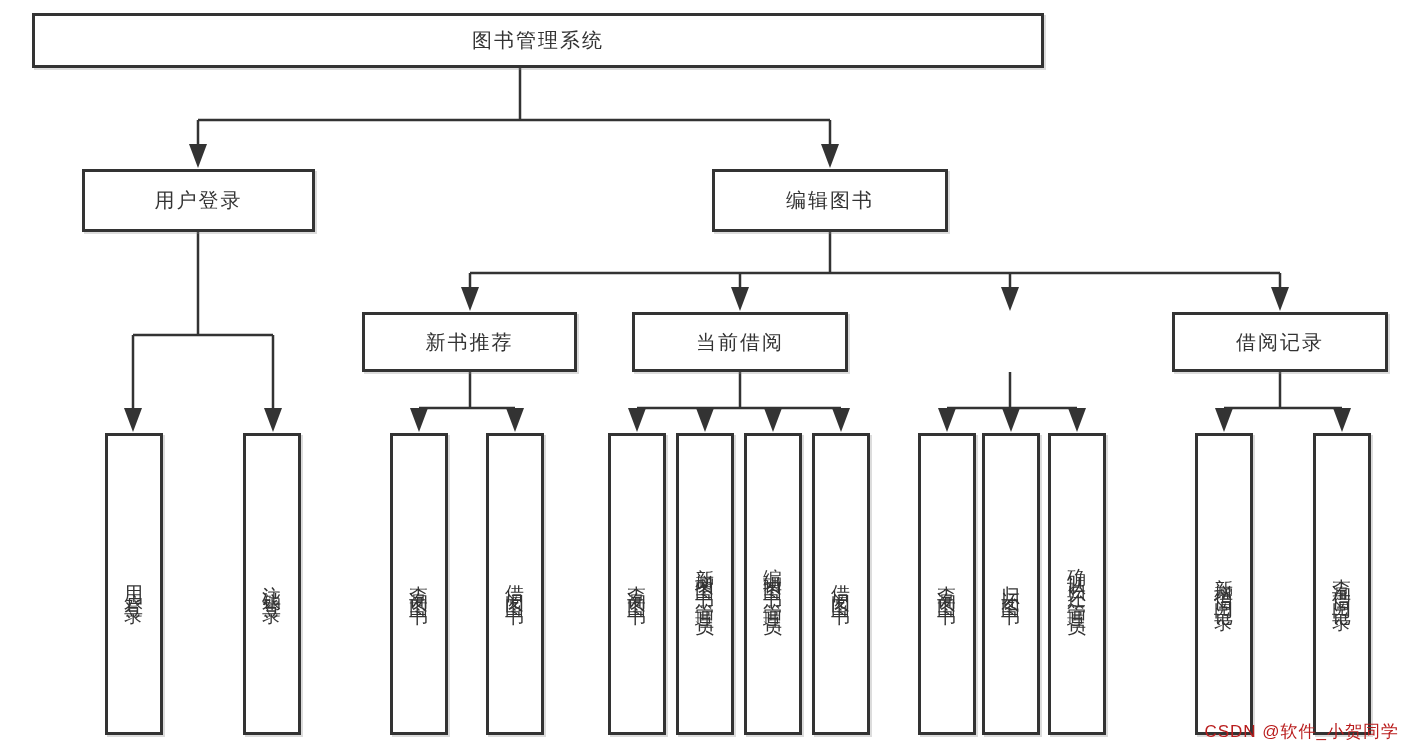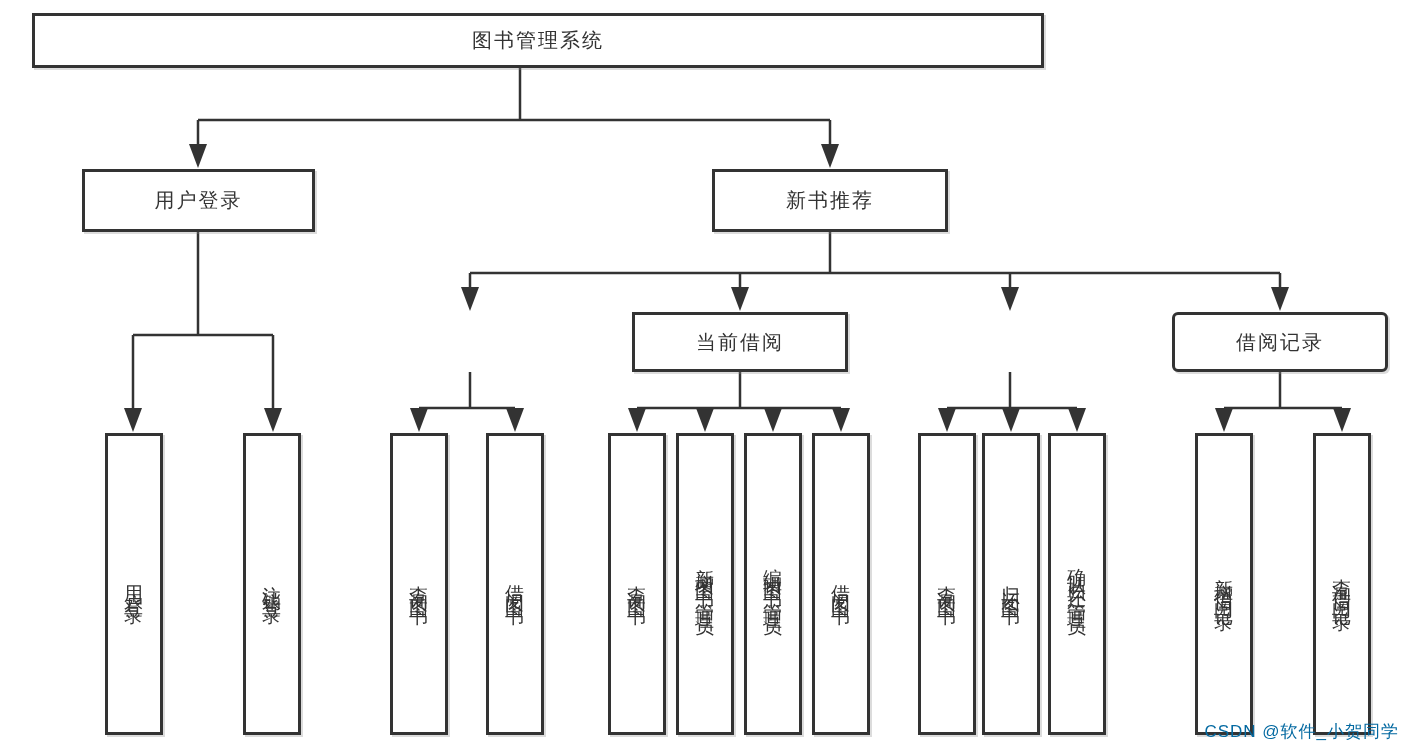--- a/index.html
+++ b/index.html
@@ -36,21 +36,21 @@
     letter-spacing: 7px;
     color: #333333;
     line-height: 1;
   }
   .watermark {
     position: absolute;
     right: 6px;
     bottom: 4px;
     font-size: 17px;
     letter-spacing: 1px;
-    color: #0369a1;
+    color: #b91c1c;
     white-space: nowrap;
     z-index: 5;
     text-align: center;
   }
 </style>
 </head>
 <body>
 
 <div class="stage">
 
@@ -114,27 +114,30 @@
   </svg>
 
   <div class="box" style="left:12px; top:13px; width:1012px; height:55px;margin-left:20px;">
     <span class="h-label">图书管理系统</span>
   </div>
 
   <div class="box" style="left:82px; top:169px; width:233px; height:63px;">
     <span class="h-label">用户登录</span>
   </div>
   <div class="box" style="left:712px; top:169px; width:236px; height:63px;">
+    <span class="h-label">编辑图书</span>
+  </div>
+
+  <div class="box" style="left:362px; top:312px; width:215px; height:60px;">
     <span class="h-label">新书推荐</span>
   </div>
-
   <div class="box" style="left:632px; top:312px; width:216px; height:60px;">
     <span class="h-label">当前借阅</span>
   </div>
-  <div class="box" style="left:1172px; top:312px; width:216px; height:60px;border-radius:6px;">
+  <div class="box" style="left:1172px; top:312px; width:216px; height:60px;">
     <span class="h-label">借阅记录</span>
   </div>
 
   <div class="box" style="left:105px; top:433px; width:58px; height:302px;">
     <span class="v-label">用户登录</span>
   </div>
   <div class="box" style="left:243px; top:433px; width:58px; height:302px;">
     <span class="v-label">注销登录</span>
   </div>
 

